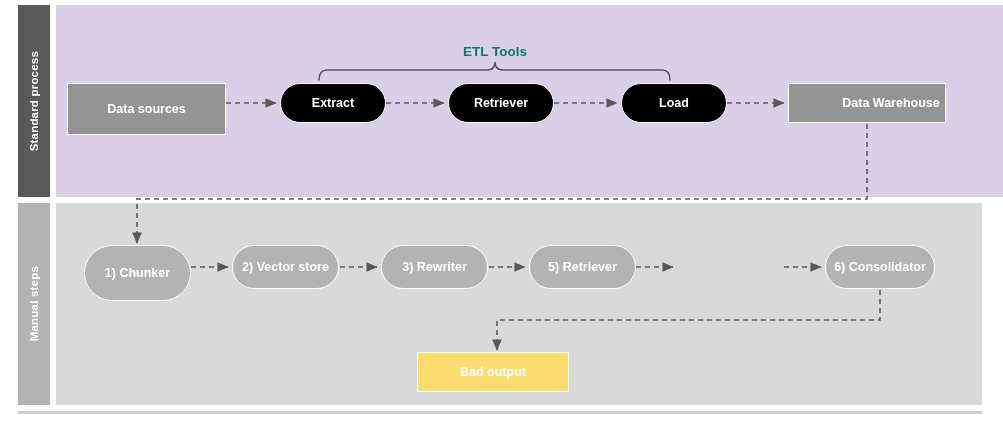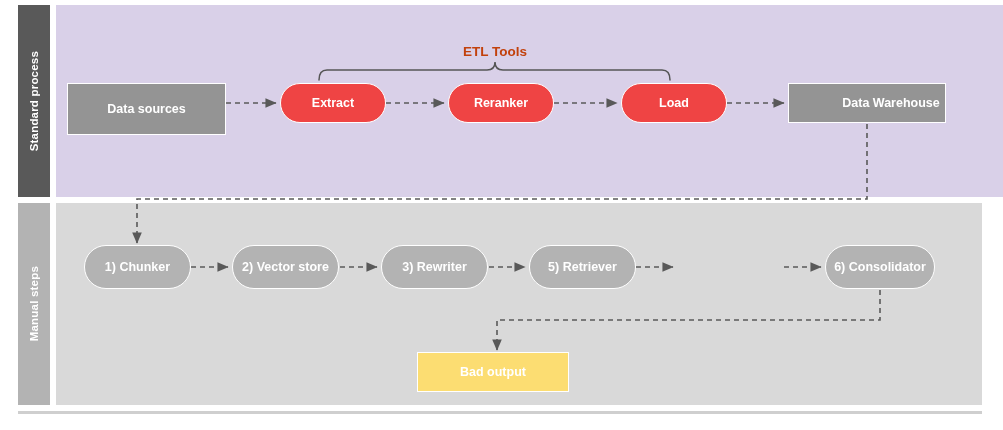--- a/index.html
+++ b/index.html
@@ -71,21 +71,21 @@
   }
   .node-rect {
     border-radius: 0;
     font-size: 12.5px;
   }
   .node-pill {
     border-radius: 999px;
     font-size: 12.5px;
   }
   .gray-fill   { background: #949494; }
-  .pink-fill   { background: #ef4444; }
+  .pink-fill   { background: #000000; }
   .steel-fill  { background: #b3b3b3; }
   .yellow-fill { background: #fcdd72; }
 
   
   #wires {
     position: absolute;
     left: 0; top: 0;
     width: 1003px;
     height: 430px;
     z-index: 3;
@@ -94,21 +94,21 @@
 
   
   #etl-label {
     position: absolute;
     left: 400px;
     top: 44px;
     width: 190px;
     text-align: center;
     font-size: 13.5px;
     font-weight: bold;
-    color: #c2410c;
+    color: #0f766e;
     z-index: 6;
   }
 </style>
 </head>
 <body>
 
 <div id="canvas">
 
   <div class="lane" id="lane-standard-body"></div>
   <div class="lane" id="lane-manual-body"></div>
@@ -161,32 +161,32 @@
 
   <div class="node node-rect gray-fill" style="left:67px; top:83px; width:159px; height:52px;">
     <span>Data sources</span>
   </div>
 
   <div class="node node-pill pink-fill" style="left:280px; top:83px; width:106px; height:40px;">
     <span>Extract</span>
   </div>
 
   <div class="node node-pill pink-fill" style="left:448px; top:83px; width:106px; height:40px;">
-    <span>Reranker</span>
+    <span>Retriever</span>
   </div>
 
   <div class="node node-pill pink-fill" style="left:621px; top:83px; width:106px; height:40px;">
     <span>Load</span>
   </div>
 
   <div class="node node-rect gray-fill" style="left:788px; top:83px; width:158px; height:40px;padding-left:48px;">
     <span>Data Warehouse</span>
   </div>
 
-  <div class="node node-pill steel-fill" style="left:84px; top:245px; width:107px; height:44px;">
+  <div class="node node-pill steel-fill" style="left:84px; top:245px; width:107px; height:56px;">
     <span>1) Chunker</span>
   </div>
 
   <div class="node node-pill steel-fill" style="left:232px; top:245px; width:107px; height:44px;align-items:center;">
     <span>2) Vector store</span>
   </div>
 
   <div class="node node-pill steel-fill" style="left:381px; top:245px; width:107px; height:44px;">
     <span>3) Rewriter</span>
   </div>

